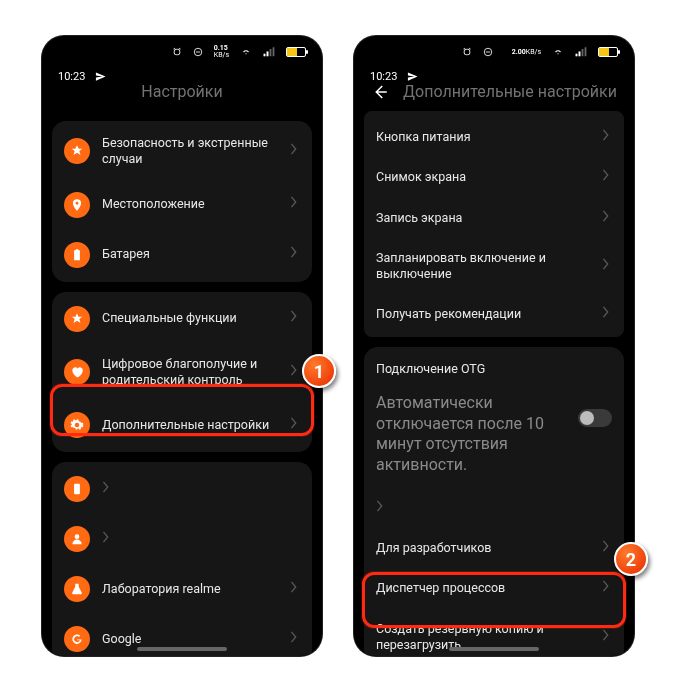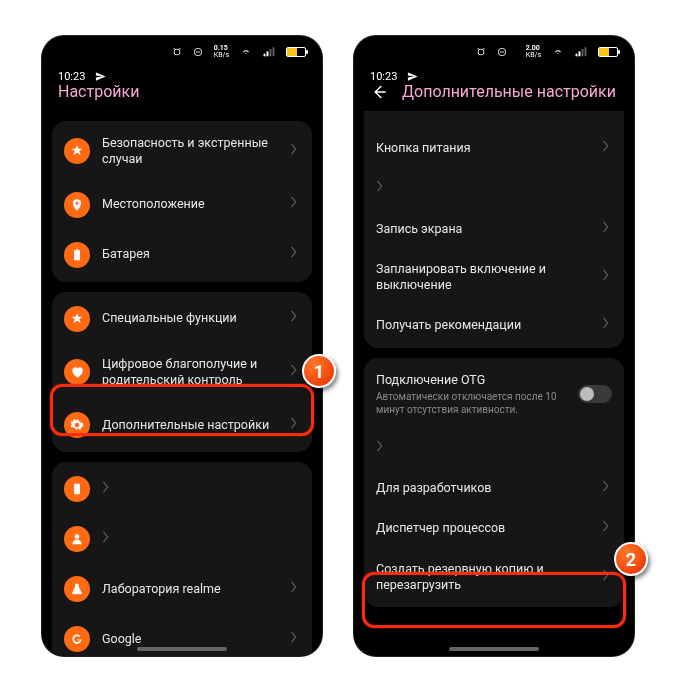--- a/index.html
+++ b/index.html
@@ -37,23 +37,23 @@
     width: 20px; height: 10px;
     border: 1px solid #fff; border-radius: 2px;
     position: relative;
   }
   .batt::after { content:""; position:absolute; right:-3px; top:2px; width:2px; height:4px; background:#fff; border-radius:1px; }
   .batt i { display:block; height:100%; width:55%; background:#f5c518; }
 
   
   .hdr {
     padding: 14px 16px 10px;
-    color:#f9a8d4;
+    color:#737373;
     font-size: 16px;
-    display:flex; align-items:center; gap:14px;
+    display:flex; align-items:center; gap:14px;justify-content:center;
   }
   .hdr .back { width:18px; height:18px; }
 
   
   .scroll { padding: 0 8px 14px; }
   .group {
     background:#161616;
     border-radius: 14px;
     margin: 10px 2px 0;
     padding: 2px 0;
@@ -61,21 +61,21 @@
   .row {
     display:flex; align-items:center;
     padding: 12px 12px;
     gap: 12px;
     color:#e8e8e8;
     font-size: 12.5px;
     line-height: 1.3;
     position: relative;
   }
   .row .label { flex:1; }
-  .row .sub { color:#8a8a8a; font-size:10px; margin-top:2px; }
+  .row .sub { color:#8a8a8a; font-size:16px; margin-top:16px; }
   .ic {
     width:26px; height:26px; border-radius:50%;
     background:#ff6a13;
     display:flex; align-items:center; justify-content:center;
     flex: 0 0 26px;
   }
   .ic svg { width:14px; height:14px; fill:#fff; }
   .chev { flex:0 0 10px; opacity:.45; }
   .chev svg { width:8px; height:12px; }
 
@@ -290,21 +290,21 @@
         </svg>
     </div>
     <div class="sr">
       <svg width="10" height="10" viewBox="0 0 24 24" fill="#fff">
           <path d="M12 4a8 8 0 108 8 8 8 0 00-8-8zm0 14a6 6 0 116-6 6 6 0 01-6 6zM7 2L3 5l1 1 4-3zm10 0l-1 1 4 3 1-1z"></path>
         </svg>
       <svg width="10" height="10" viewBox="0 0 24 24" fill="#fff">
           <circle cx="12" cy="12" r="9" fill="none" stroke="#fff" stroke-width="2"></circle>
           <path d="M7 12h10" stroke="#fff" stroke-width="2"></path>
         </svg>
-      <span style="display:flex;flex-direction:column;line-height:1;font-size:7px;margin-left:8px;">
+      <span style="display:flex;flex-direction:row;line-height:1;font-size:7px;margin-left:8px;">
           <b>2.00</b>
           <span>KB/s</span>
         </span>
       <svg width="12" height="10" viewBox="0 0 24 24" fill="#fff">
           <path d="M12 18l-2-2a3 3 0 014 0zm-5-5l-2-2a10 10 0 0114 0l-2 2a7 7 0 00-10 0z"></path>
         </svg>
       <svg width="12" height="10" viewBox="0 0 20 16" fill="#fff">
           <path d="M1 15h3v-4H1zm5 0h3V7H6zm5 0h3V3h-3zm5 0h3V0h-3z" opacity=".4"></path>
           <path d="M1 15h3v-4H1zm5 0h3V7H6z"></path>
         </svg>
@@ -315,28 +315,29 @@
   </div>
 
   <div class="hdr">
     <svg class="back" viewBox="0 0 24 24" fill="none" stroke="#fff" stroke-width="2">
         <path d="M15 4l-8 8 8 8M7 12h14"></path>
       </svg>
     <span>Дополнительные настройки</span>
   </div>
 
   <div class="scroll">
-    <div class="group cut" style="padding-top:17px;">
+    <div class="group cut" style="padding-top:6px;border-radius:8px;">
       <div class="row">
         <div class="label">Кнопка питания</div>
         <div class="chev"><svg viewBox="0 0 8 14" fill="none" stroke="#aaa" stroke-width="1.5">
               <path d="M1 1l5 6-5 6"></path>
             </svg></div>
       </div>
       <div class="row">
+        <div class="label">Снимок экрана</div>
         <div class="chev"><svg viewBox="0 0 8 14" fill="none" stroke="#aaa" stroke-width="1.5">
               <path d="M1 1l5 6-5 6"></path>
             </svg></div>
       </div>
       <div class="row">
         <div class="label">Запись экрана</div>
         <div class="chev"><svg viewBox="0 0 8 14" fill="none" stroke="#aaa" stroke-width="1.5">
               <path d="M1 1l5 6-5 6"></path>
             </svg></div>
       </div>

